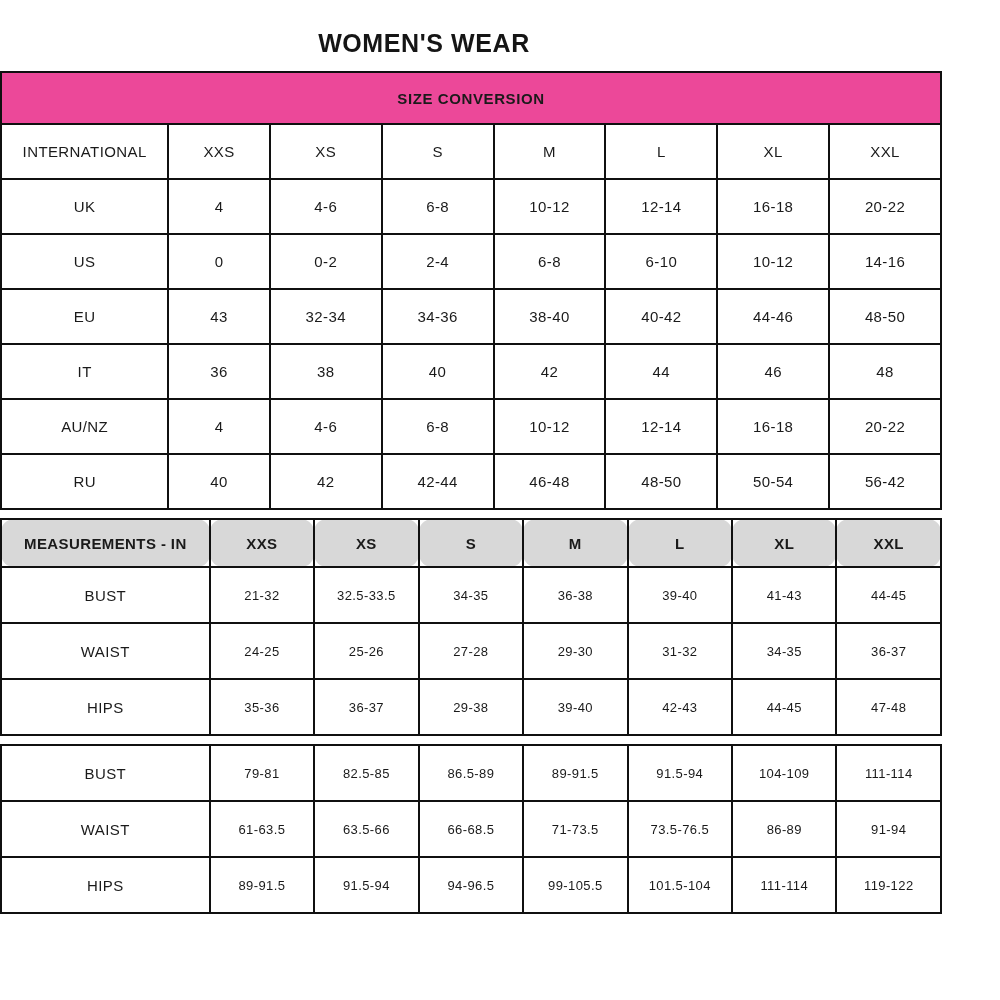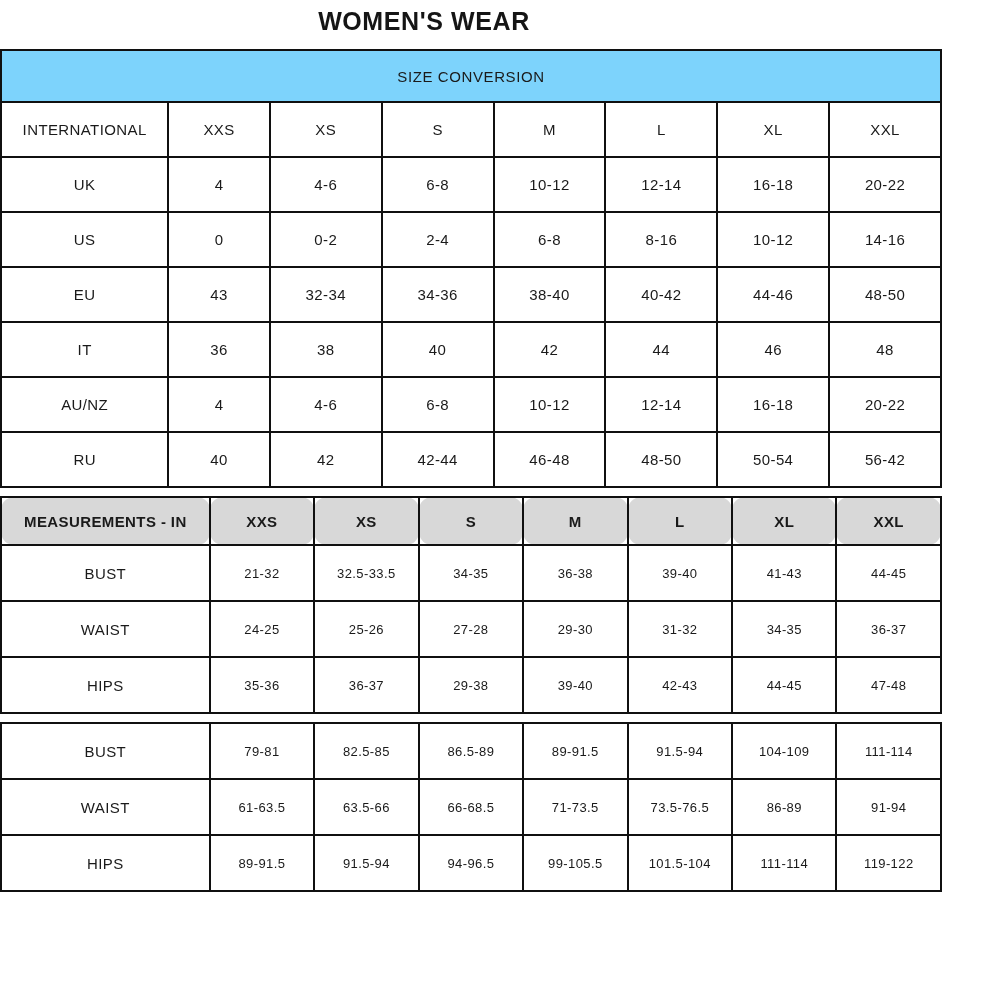--- a/index.html
+++ b/index.html
@@ -4,21 +4,21 @@
 <style>
   * { box-sizing: border-box; }
   html, body {
     margin: 0; padding: 0;
     width: 1000px; height: 1000px;
     background: #ffffff;
     font-family: "Liberation Sans", "DejaVu Sans", sans-serif;
     color: #1a1a1a;
     overflow: hidden;
   }
-  .sheet { width: 848px; height: 1000px; padding-top: 7px; }
+  .sheet { width: 848px; height: 1000px; padding-top: 29px; }
   h1.page-title {
     margin: 0 0 13px 0;
     text-align: center;
     font-size: 25px;
     font-weight: 700;
     letter-spacing: 0.6px;
     color: #151515;
   }
   table {
     width: 942px;
@@ -31,22 +31,22 @@
     border-top-width: 2.5px;
     border-bottom-width: 2.5px;
     text-align: center;
     vertical-align: middle;
     padding: 0 2px;
     letter-spacing: 0.4px;
     font-weight: 400;
   }
   
   .t1 .title-cell {
-    background: #7dd3fc;
-    font-weight: 400;
+    background: #ec4899;
+    font-weight: 700;
     font-size: 15px;
     height: 52px;
     letter-spacing: 0.6px;
   }
   .t1 td { font-size: 15px; height: 55px; }
   
   .t2 th {
     background: #d8d8d8;
     font-weight: 700;
     font-size: 15px;
@@ -99,21 +99,21 @@
           <td>12-14</td>
           <td>16-18</td>
           <td>20-22</td>
         </tr>
         <tr>
           <td class="lbl">US</td>
           <td>0</td>
           <td>0-2</td>
           <td>2-4</td>
           <td>6-8</td>
-          <td>8-16</td>
+          <td>6-10</td>
           <td>10-12</td>
           <td>14-16</td>
         </tr>
         <tr>
           <td class="lbl">EU</td>
           <td>43</td>
           <td>32-34</td>
           <td>34-36</td>
           <td>38-40</td>
           <td>40-42</td>

